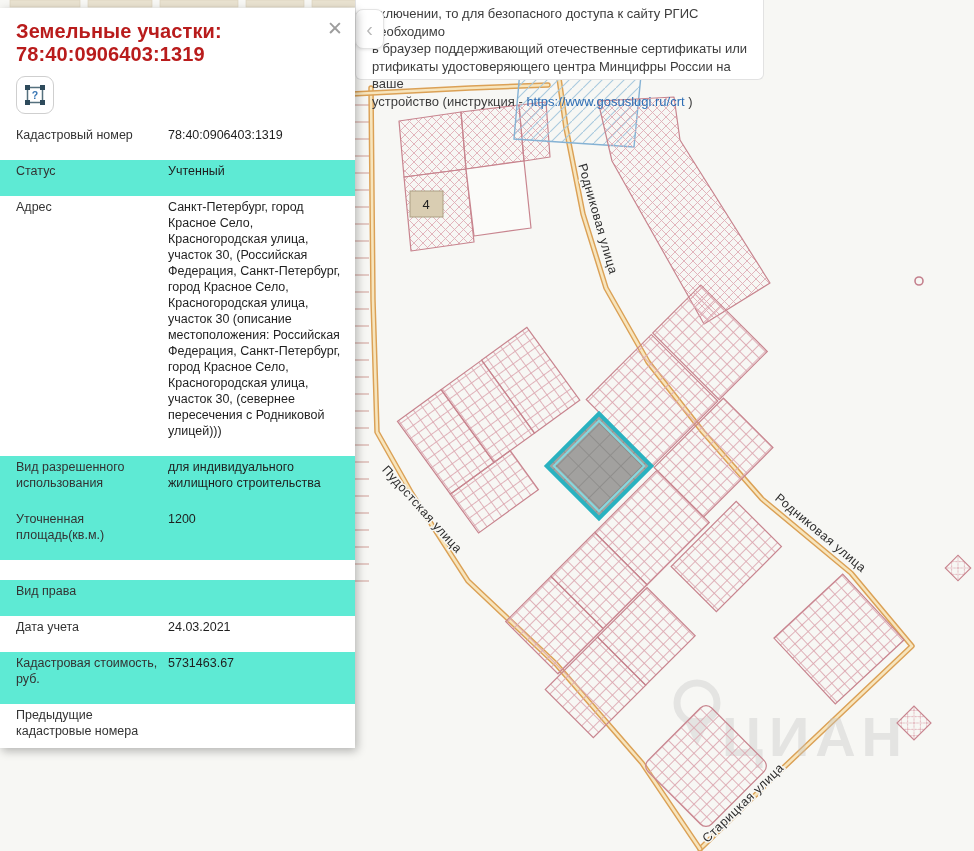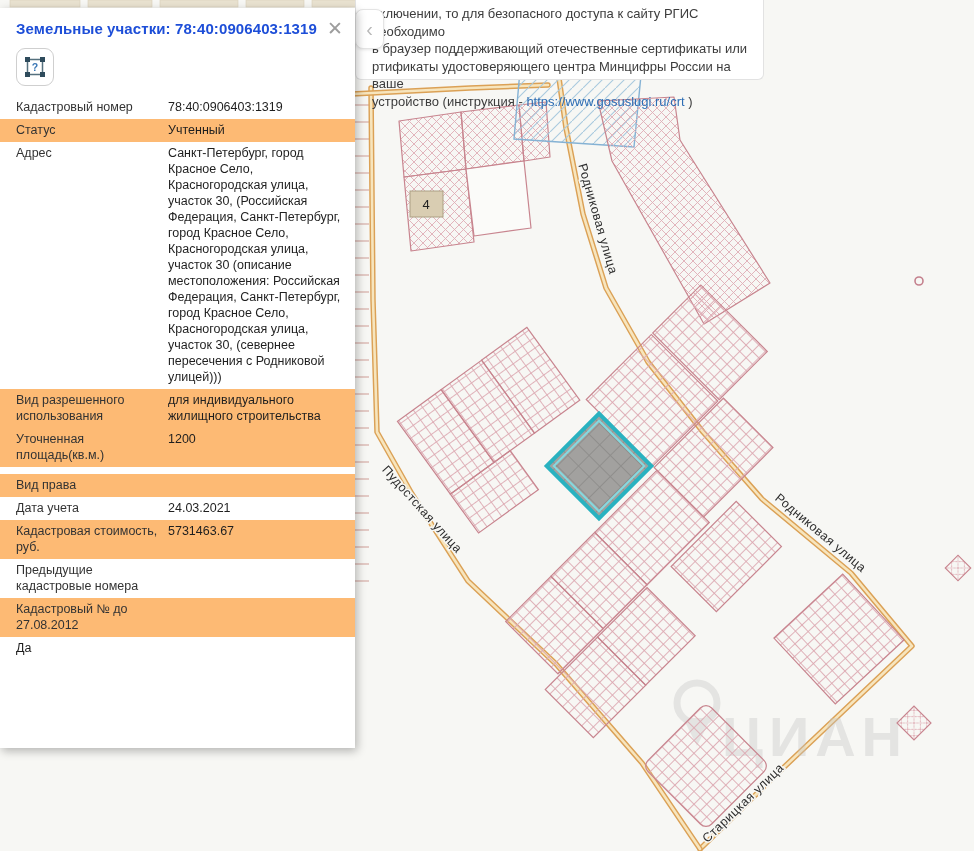--- a/index.html
+++ b/index.html
@@ -24,32 +24,32 @@
     color:#b9b9b9;font-size:20px;display:flex;align-items:center;justify-content:center;
     cursor:pointer;box-shadow:0 1px 3px rgba(0,0,0,.10);
   }
 
   
   .panel{
     position:absolute;left:0;top:8px;width:355px;height:740px;background:#fff;z-index:5;
     box-shadow:2px 3px 9px rgba(0,0,0,.28);box-sizing:border-box;overflow:hidden;
   }
   .panel-header{padding:12px 14px 2px 16px;position:relative}
-  .panel-title{font-size:15px;font-weight:bold;color:#1d4ed8;letter-spacing:.1px}
+  .panel-title{font-size:20px;font-weight:bold;color:#b91c1c;letter-spacing:.1px}
   .close-btn{
     position:absolute;right:12px;top:11px;color:#9d9d9d;font-size:19px;line-height:1;
     cursor:pointer;user-select:none;
   }
   .tool-btn{
     margin:8px 0 10px 16px;width:38px;height:38px;border:1px solid #cfcfcf;border-radius:9px;
     background:#fff;display:flex;align-items:center;justify-content:center;cursor:pointer;padding:0;
   }
   .rows{}
-  .prow{display:flex;padding:3px 12px 4px 16px;font-size:12.5px;line-height:16px;color:#2b2b2b}
-  .prow.odd{background:#fdba74}
+  .prow{display:flex;padding:3px 12px 17px 16px;font-size:12.5px;line-height:16px;color:#2b2b2b}
+  .prow.odd{background:#5eead4}
   .plabel{width:152px;flex:none;padding-right:10px;box-sizing:border-box;color:#333}
   .pvalue{flex:1;color:#1f1f1f;word-wrap:break-word}
 </style>
 </head>
 <body>
 
 <svg id="map-svg" width="974" height="851" viewBox="0 0 974 851">
   <defs>
     <pattern id="xh" width="9" height="9" patternUnits="userSpaceOnUse">
       <path d="M0,0 L9,9 M9,0 L0,9" stroke="#e0aeb6" stroke-width="0.9" fill="none"></path>

